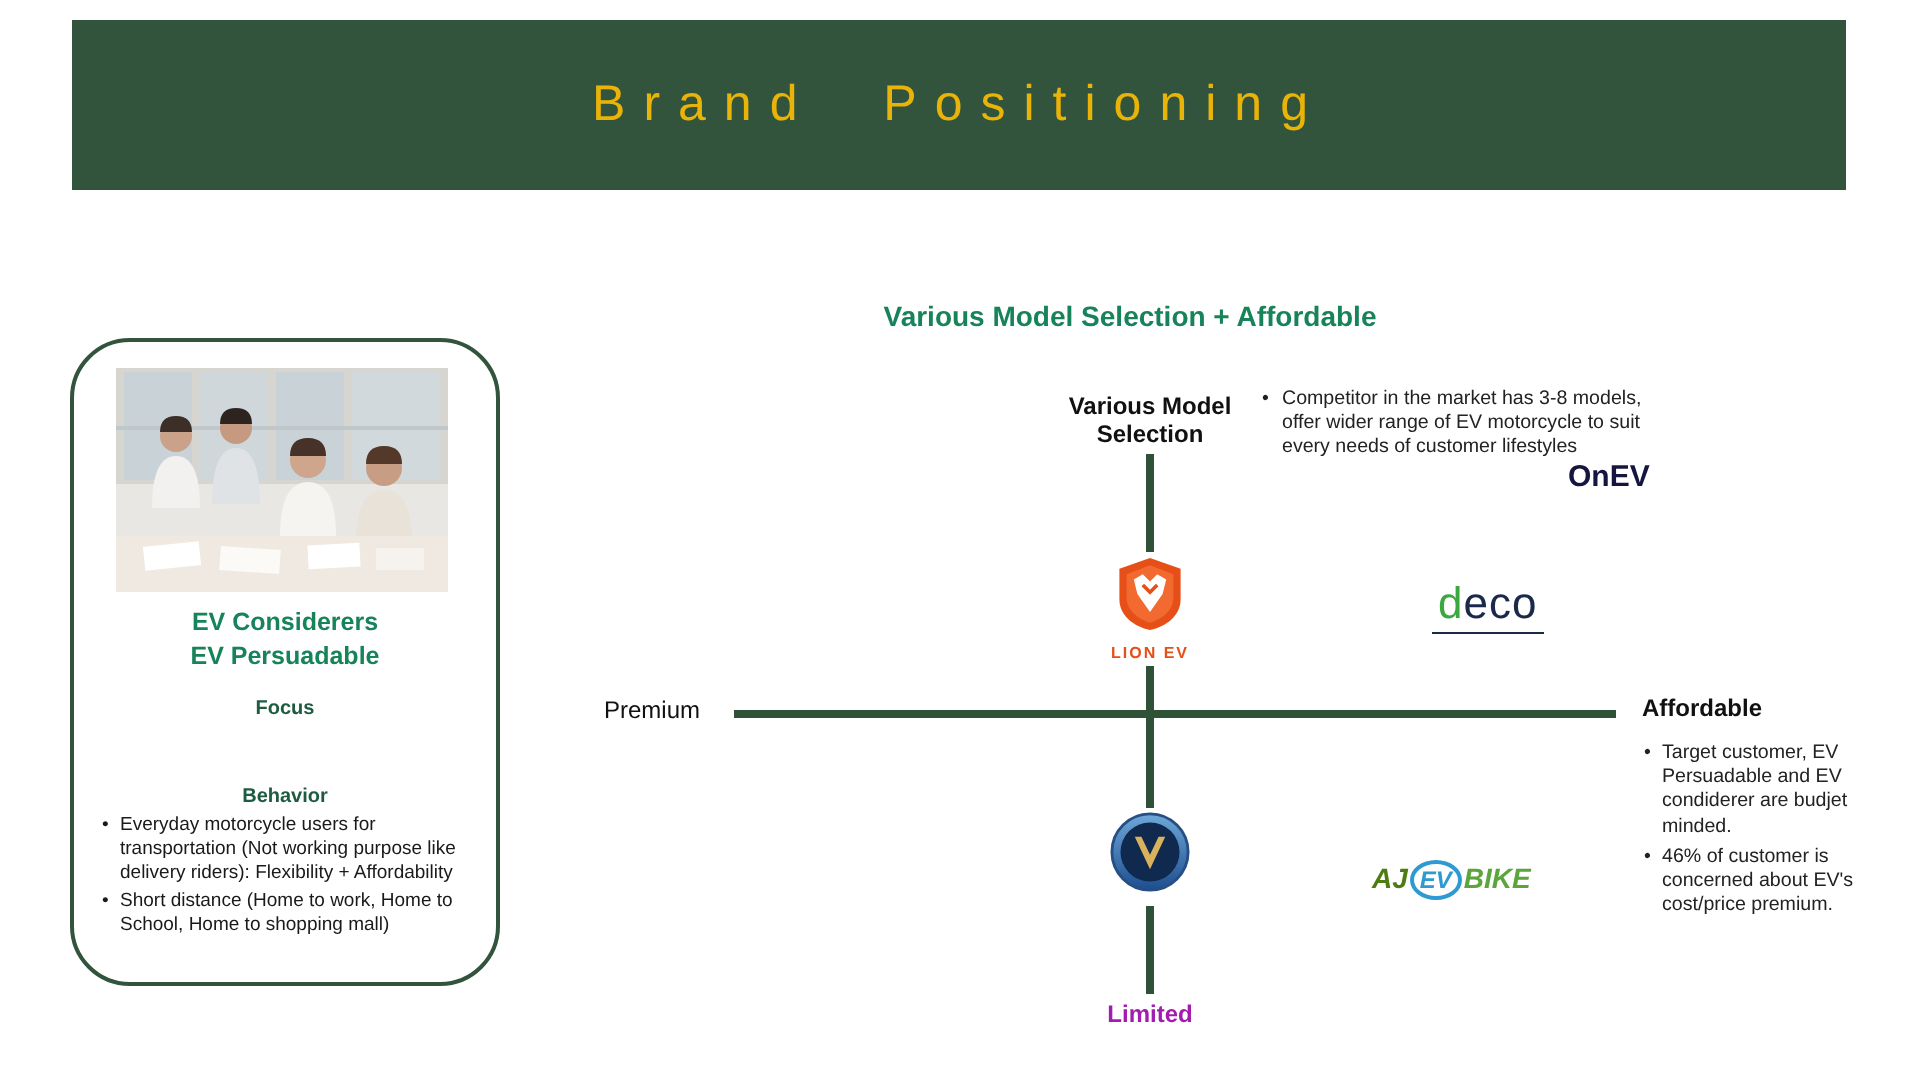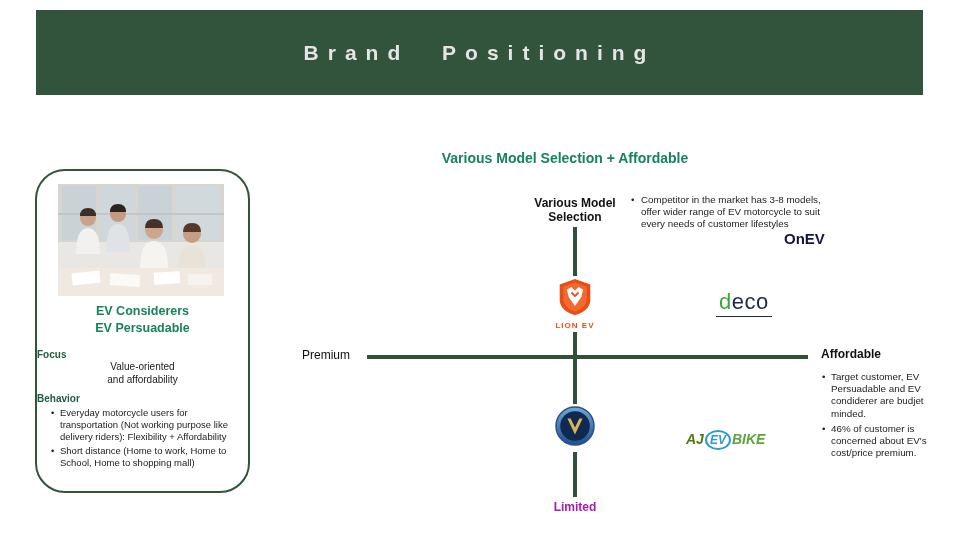--- a/index.html
+++ b/index.html
@@ -18,23 +18,23 @@
 
   
   .band {
     position: absolute;
     left: 36px; top: 10px;
     width: 887px; height: 85px;
     background: #32543D;
     display: flex; align-items: center; justify-content: center;
   }
   .band-title {
-    color: #e5e5e5;
-    font-size: 21px;
-    font-weight: 700;
+    color: #eab308;
+    font-size: 25px;
+    font-weight: 400;
     letter-spacing: 9px;
     word-spacing: 18px;
     white-space: nowrap;
   }
 
   
   .main-title {
     position: absolute;
     left: 285px; top: 124px; width: 560px;
     text-align: center;
@@ -71,21 +71,21 @@
     left: 0; top: 132px; width: 100%;
     text-align: center;
     color: #17835A;
     font-size: 12.5px;
     font-weight: 700;
     line-height: 1.35;
   }
   .focus-label, .behavior-label {
     position: absolute;
     left: 0; width: 100%;
-    text-align: left;
+    text-align: center;
     color: #1D5C41;
     font-size: 10px;
     font-weight: 700;
   }
   .focus-label { top: 178px; }
   .focus-text {
     position: absolute;
     left: 0; top: 190px; width: 100%;
     text-align: center;
     color: #1a1a1a;
@@ -273,24 +273,20 @@
         <rect x="52" y="90" width="30" height="12" fill="#fbfaf7" transform="rotate(4 67 96)"></rect>
         <rect x="96" y="88" width="26" height="12" fill="#ffffff" transform="rotate(-3 109 94)"></rect>
         <rect x="130" y="90" width="24" height="11" fill="#f6f3ee"></rect>
       </svg>
     </div>
     <div class="segment">
       <div>EV Considerers</div>
       <div>EV Persuadable</div>
     </div>
     <div class="focus-label">Focus</div>
-    <div class="focus-text">
-      <div>Value-oriented</div>
-      <div>and affordability</div>
-    </div>
     <div class="behavior-label">Behavior</div>
     <div class="behavior-list">
       <div class="bullet-item">Everyday motorcycle users for transportation (Not working purpose like delivery riders): Flexibility + Affordability</div>
       <div class="bullet-item">Short distance (Home to work, Home to School, Home to shopping mall)</div>
     </div>
   </div>
 
   <div class="vline"></div>
   <div class="hline"></div>
 

